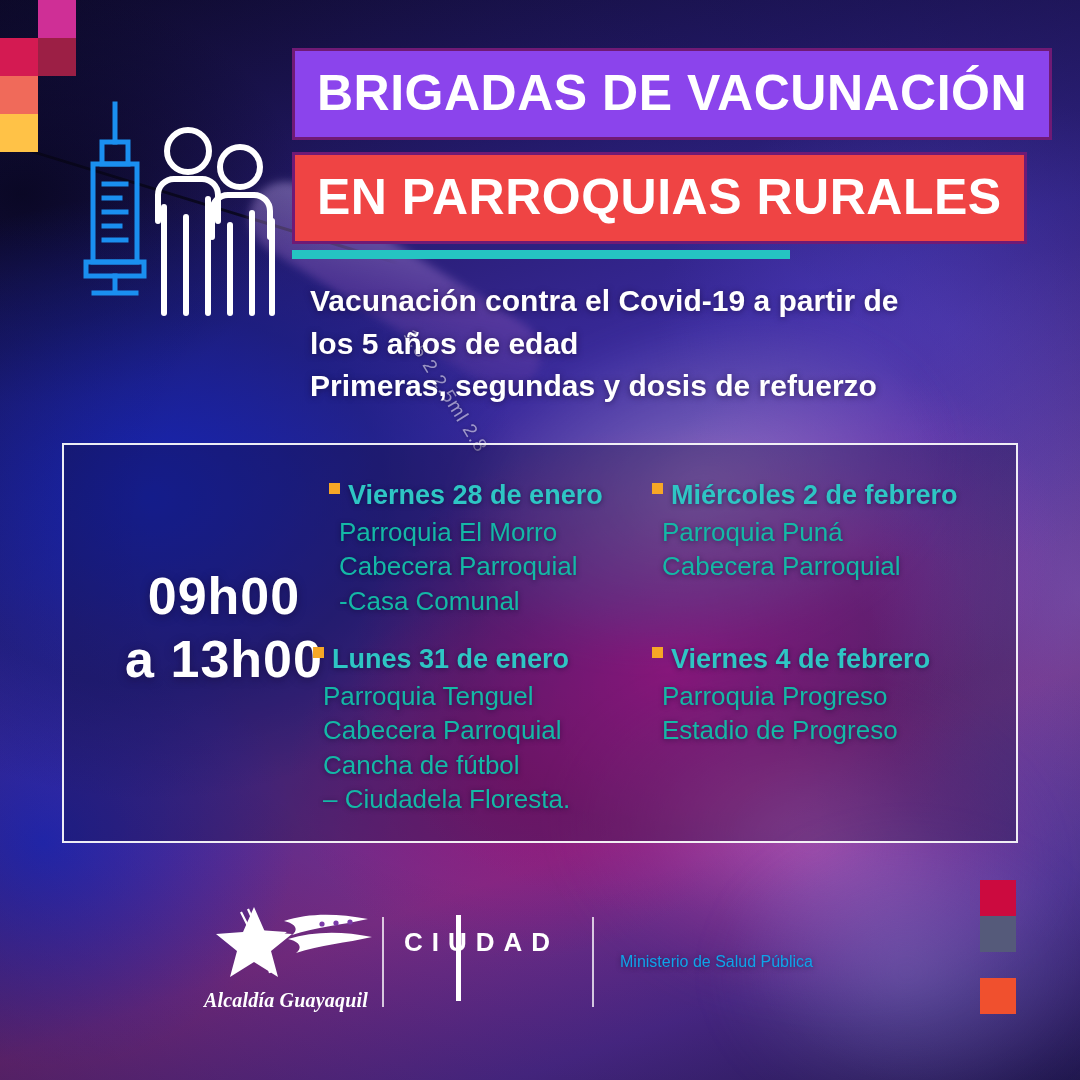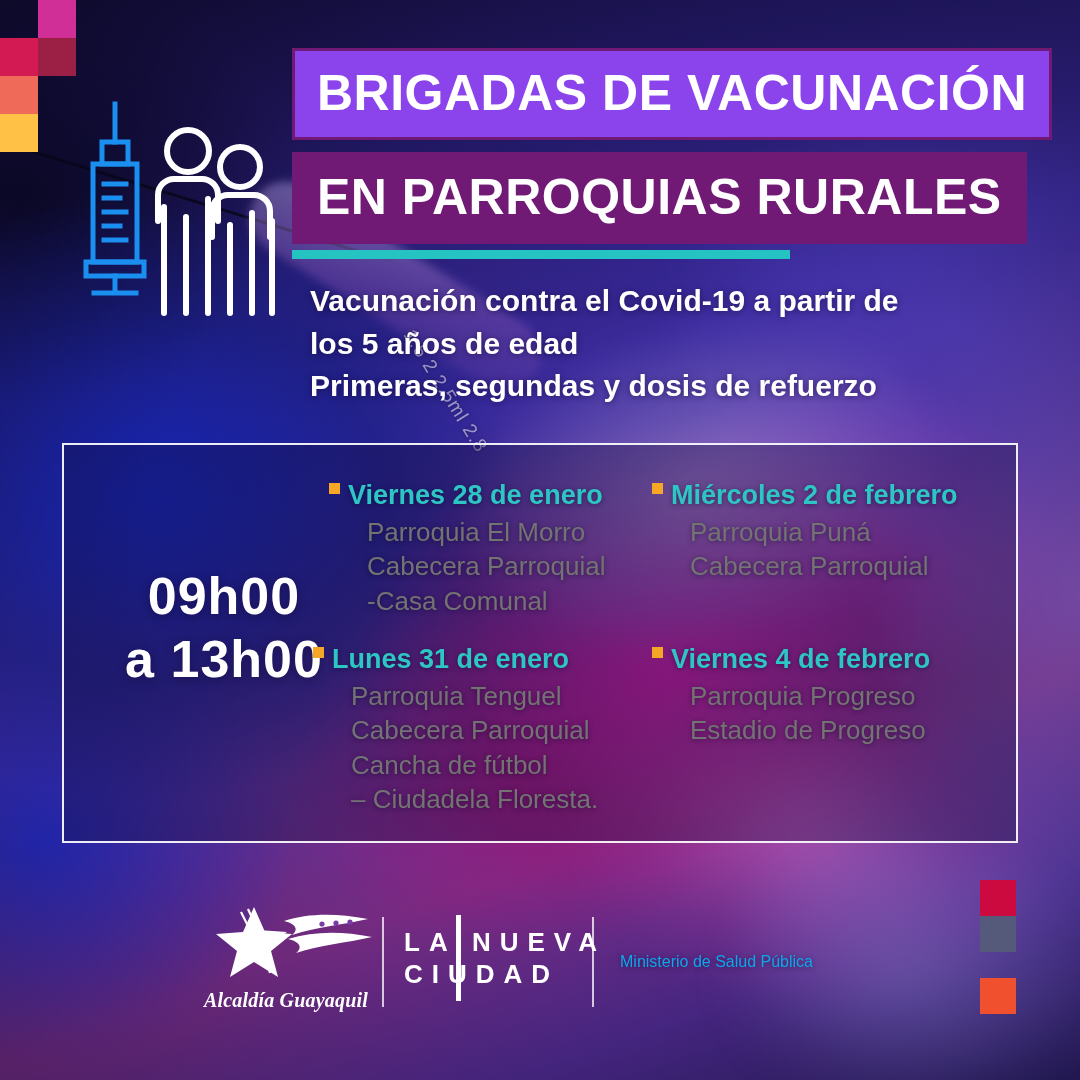--- a/index.html
+++ b/index.html
@@ -192,22 +192,22 @@
   }
   .entry-date {
     color:#2ec6c4;
     font-weight:bold;
     font-size:27px;
     line-height:1.1;
     white-space:nowrap;
     text-shadow:0 1px 5px rgba(12,6,40,0.5);
   }
   .entry-lines {
-    margin-left:38px;
-    color:#737373;
+    margin-left:10px;
+    color:#14b8a6;
     font-size:26px;
     line-height:1.33;
     font-weight:300;
     text-shadow:0 1px 5px rgba(12,6,40,0.5);
   }
   .entry-lines div { white-space:nowrap; }
 
   
   #footer { position:absolute; left:0; top:905px; width:1080px; height:130px; }
 
@@ -298,21 +298,21 @@
         <line x1="68" y1="74" x2="68" y2="188"></line>
         <line x1="90" y1="100" x2="90" y2="188"></line>
         <line x1="112" y1="88" x2="112" y2="188"></line>
         <line x1="132" y1="96" x2="132" y2="188"></line>
       </g>
     </svg>
   </div>
 
   <div id="title-block">
     <div class="title-bar" id="title-line-1" style="background: rgb(139, 68, 236);">BRIGADAS DE VACUNACIÓN</div>
-    <div class="title-bar" id="title-line-2" style="background: #701a75;">EN PARROQUIAS RURALES</div>
+    <div class="title-bar" id="title-line-2" style="background: #ef4444;">EN PARROQUIAS RURALES</div>
   </div>
   <div id="title-underline" style="background: rgb(37, 196, 194);"></div>
 
   <div id="subtitle-block">
     <div>Vacunación contra el Covid-19 a partir de</div>
     <div>los 5 años de edad</div>
     <div>Primeras, segundas y dosis de refuerzo</div>
   </div>
 
   <div id="schedule-panel">
@@ -399,21 +399,20 @@
         </g>
       </svg>
       <div id="alcaldia-label">Alcaldía Guayaquil</div>
     </div>
 
     <div class="vdiv" id="vdiv-1"></div>
 
     <div id="logo-nueva-ciudad">
       <div id="nc-wrap">
         <div id="nc-bar"></div>
-        <div class="nc-row">LA NUEVA</div>
         <div class="nc-row">CIUDAD</div>
       </div>
     </div>
 
     <div class="vdiv" id="vdiv-2"></div>
 
     <div id="ministerio">Ministerio de Salud Pública</div>
   </div>
 
 </div>

